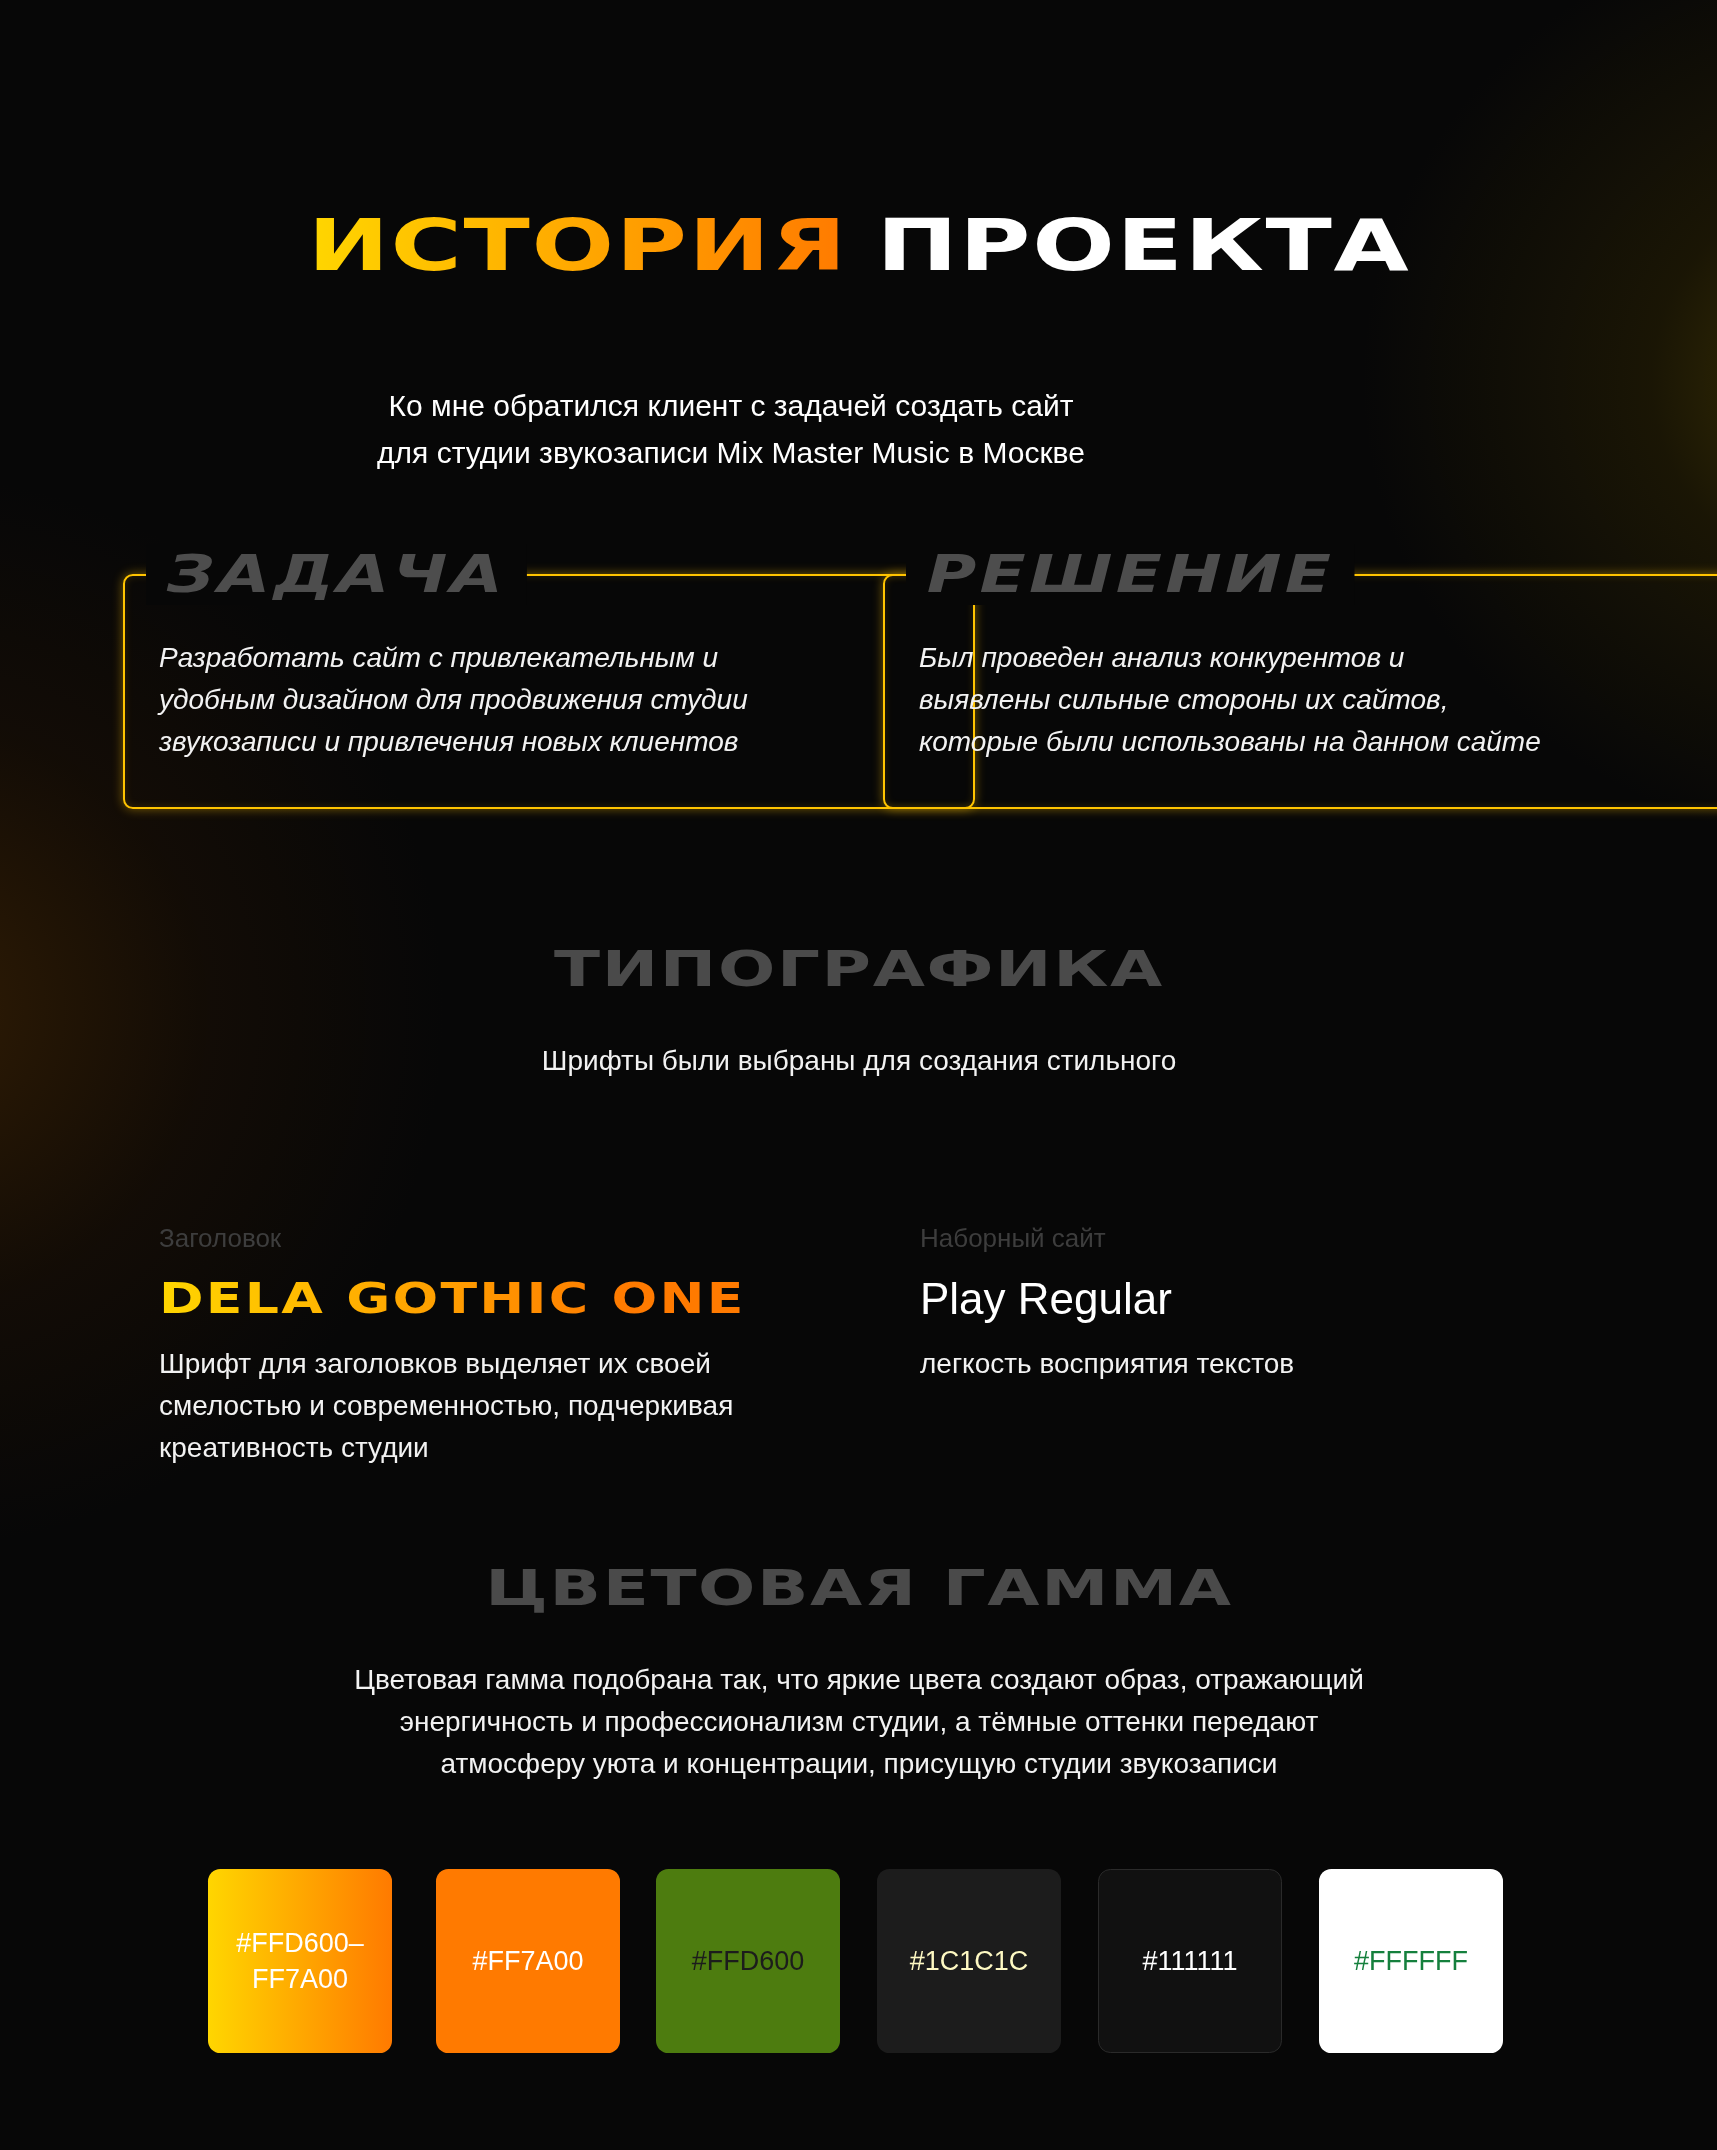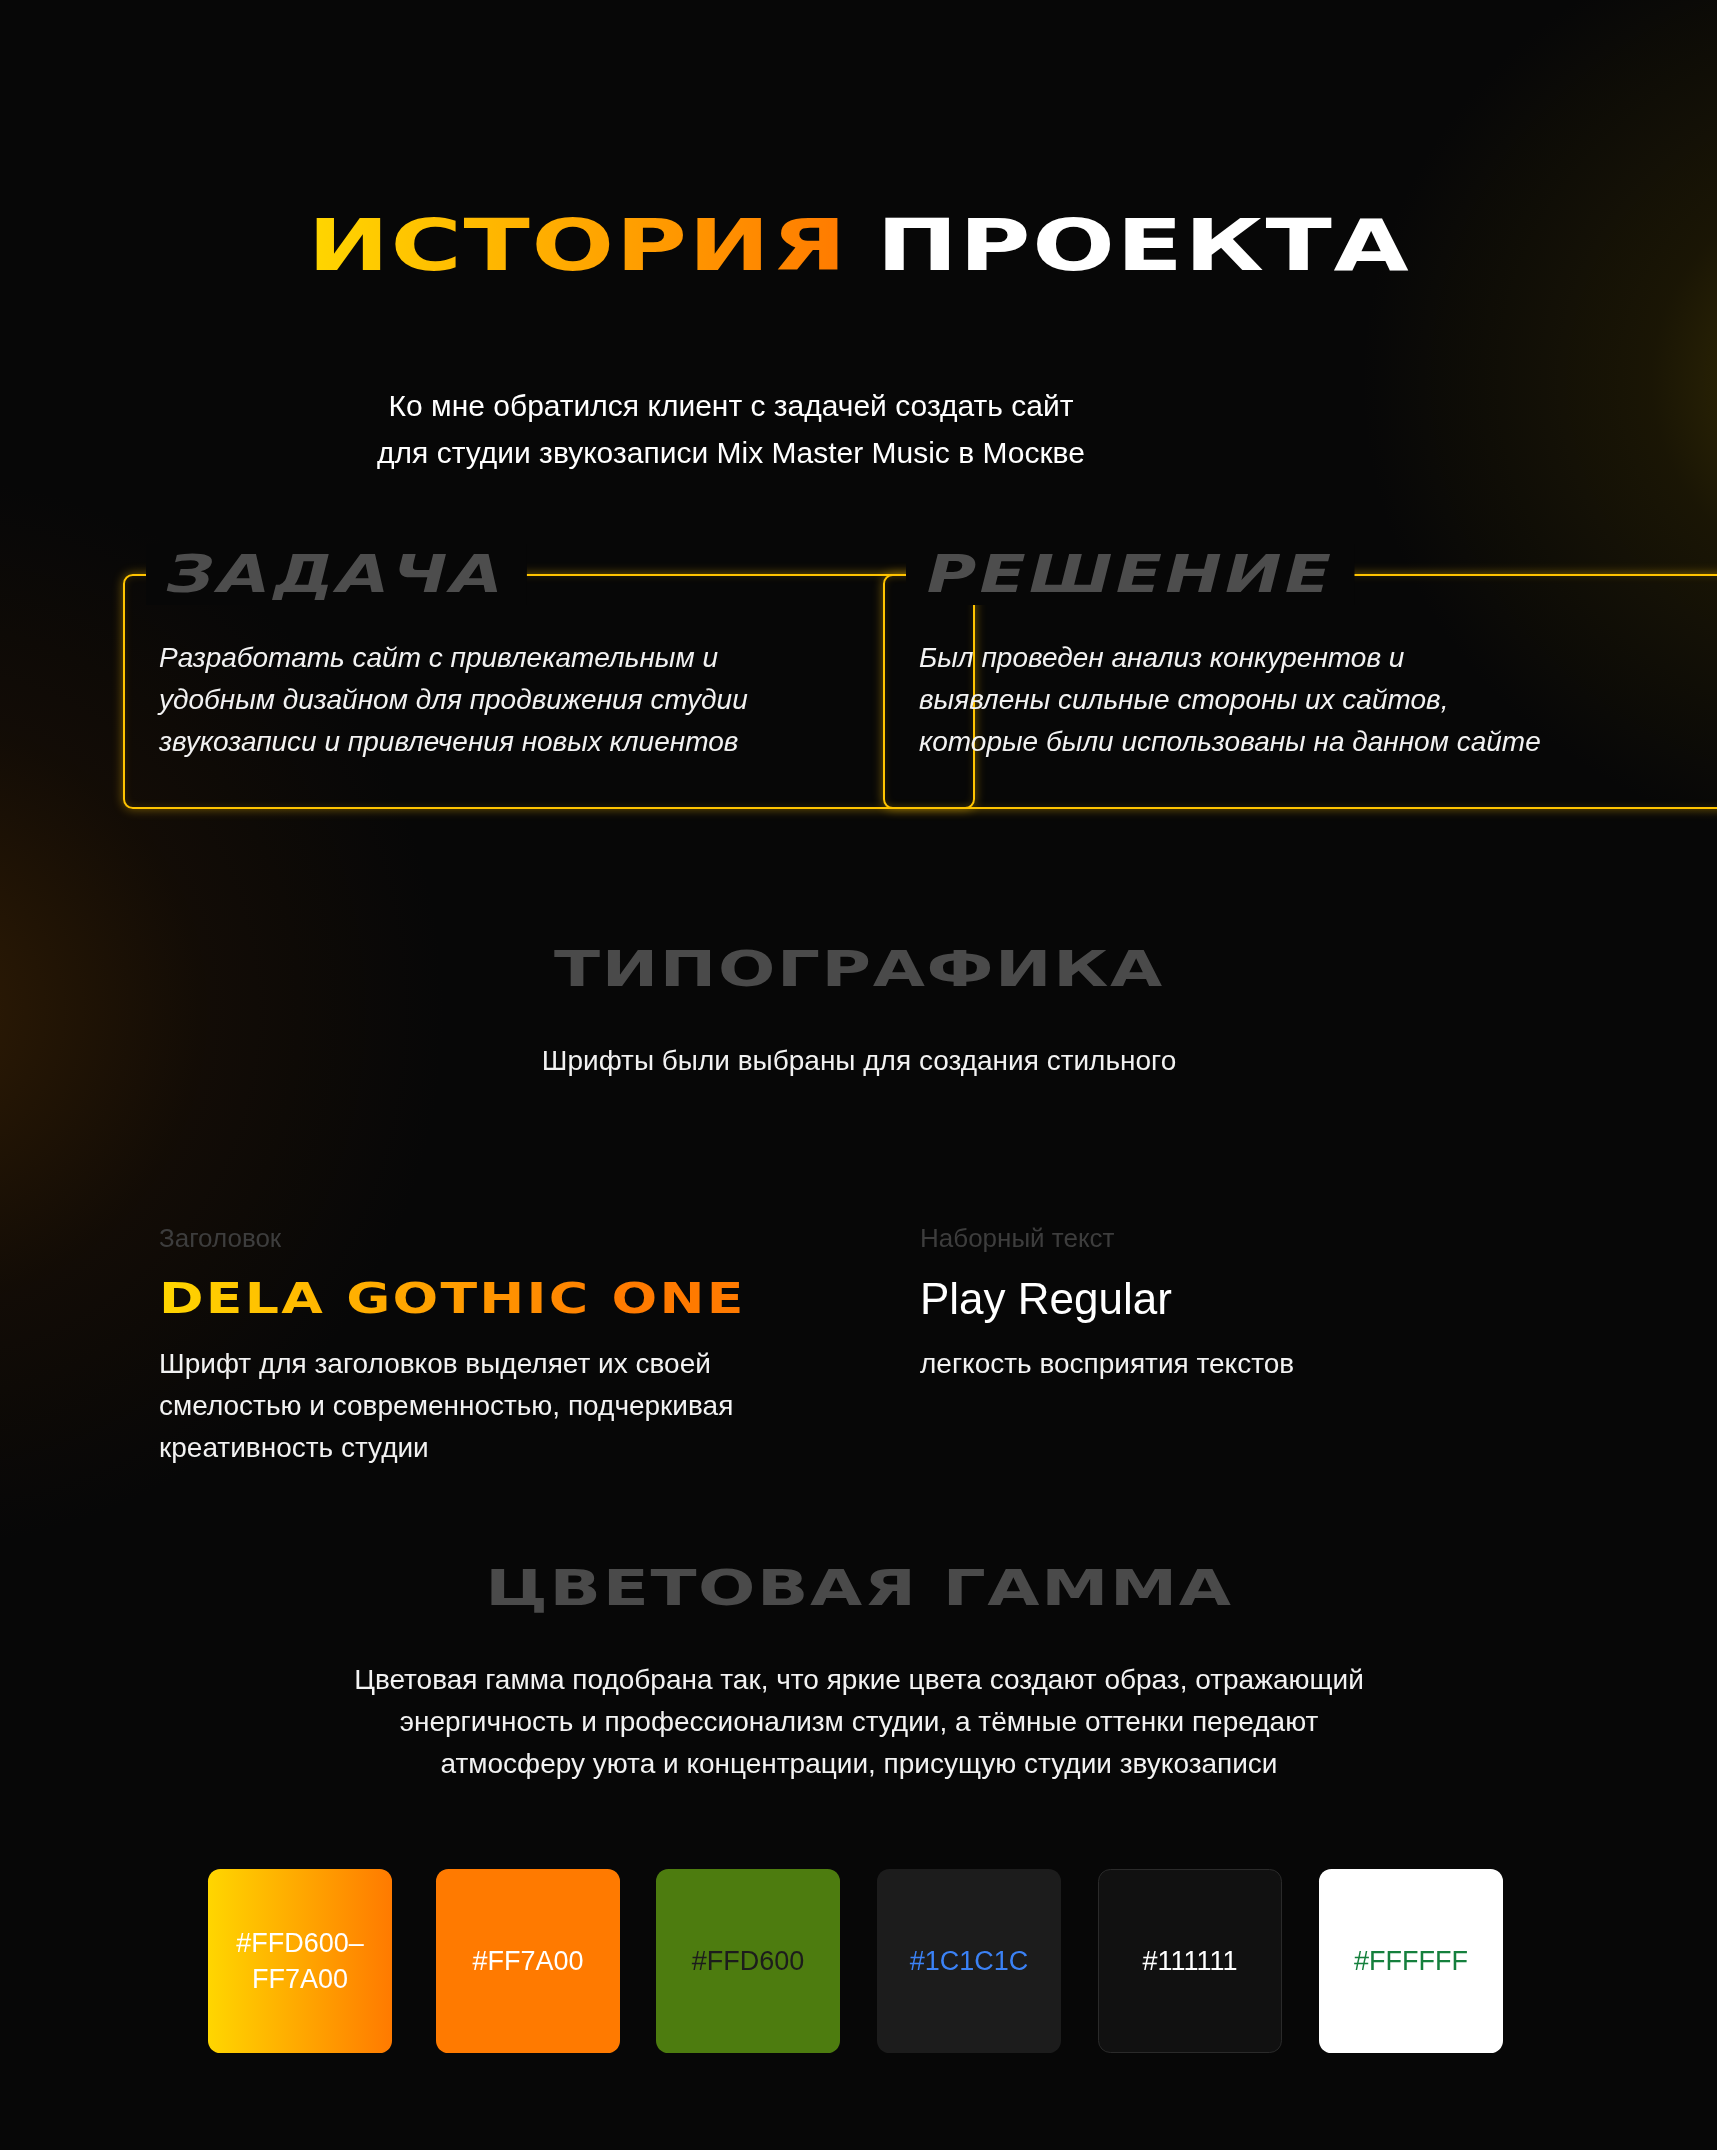--- a/index.html
+++ b/index.html
@@ -125,21 +125,21 @@
   <div class="col-label">Заголовок</div>
   <div><span class="font-dela">DELA GOTHIC ONE</span></div>
   <div class="col-text">
     <div>Шрифт для заголовков выделяет их своей</div>
     <div>смелостью и современностью, подчеркивая</div>
     <div>креативность студии</div>
   </div>
 </div>
 
 <div class="col" style="left:920px;">
-  <div class="col-label">Наборный текст</div>
+  <div class="col-label">Наборный сайт</div>
   <div class="font-play">Play Regular</div>
   <div class="col-text">
     <div>легкость восприятия текстов</div>
   </div>
 </div>
 
 <div class="abs heading section-title" style="top:1558px;">ЦВЕТОВАЯ ГАММА</div>
 <div class="abs sub" style="top:1659px;">
   <div>Цветовая гамма подобрана так, что яркие цвета создают образ, отражающий</div>
   <div>энергичность и профессионализм студии, а тёмные оттенки передают</div>
@@ -151,21 +151,21 @@
     <div>#FFD600–</div>
     <div>FF7A00</div>
   </div>
 </div>
 <div class="swatch" style="left:436px; background:#FF7A00; color:#fff;">
   <div>#FF7A00</div>
 </div>
 <div class="swatch" style="left:656px; background:#4d7c0f; color:#1C1C1C;">
   <div>#FFD600</div>
 </div>
-<div class="swatch" style="left:877px; background:#1C1C1C; color:#3b82f6;">
+<div class="swatch" style="left:877px; background:#1C1C1C; color:#fef9c3;">
   <div>#1C1C1C</div>
 </div>
 <div class="swatch" style="left:1098px; background:#111111; color:#fff; border:1.2px solid #2a2a2a;">
   <div>#111111</div>
 </div>
 <div class="swatch" style="left:1319px; background:#FFFFFF; color:#15803d;">
   <div>#FFFFFF</div>
 </div>
 
 

